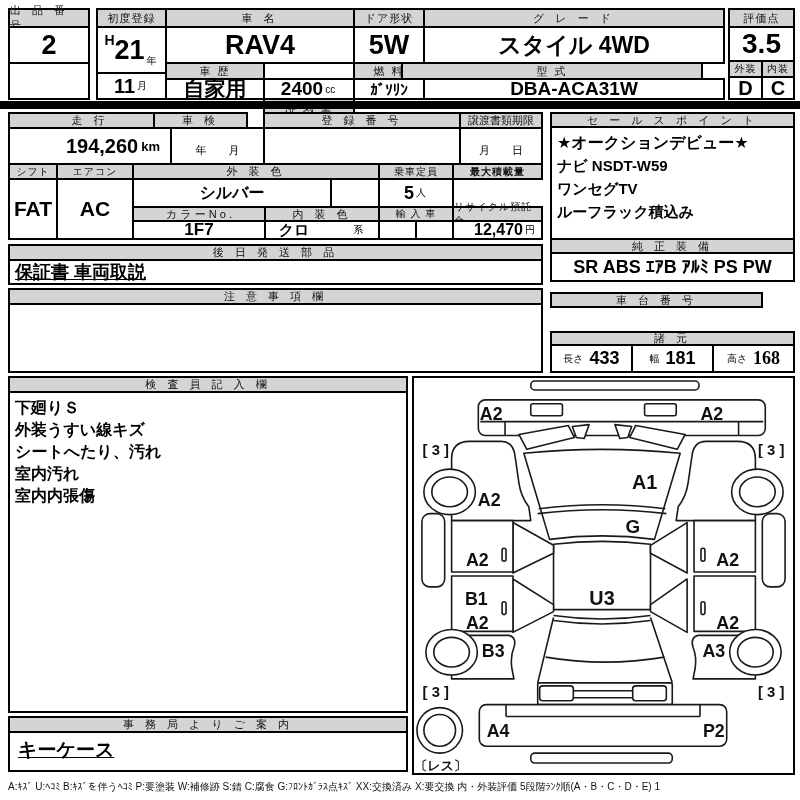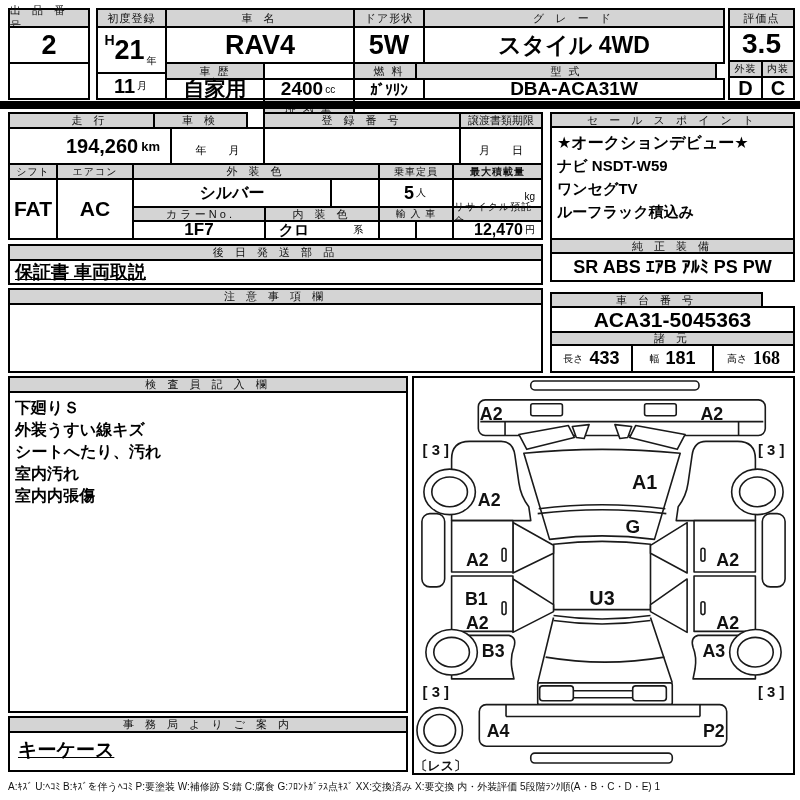--- a/index.html
+++ b/index.html
@@ -61,21 +61,21 @@
 
   <div class="cell hd" style="left:165px;top:62px;width:100px;height:18px;letter-spacing:2px;">
       <span>車 歴</span>
     </div>
   <div class="cell hd" style="left:263px;top:62px;width:92px;height:18px;letter-spacing:2px;margin-top:36px;">
       <span>排 気 量</span>
     </div>
   <div class="cell hd" style="left:353px;top:62px;width:72px;height:18px;letter-spacing:2px;">
       <span>燃 料</span>
     </div>
-  <div class="cell hd" style="left:415px;top:62px;width:302px;height:18px;letter-spacing:2px;">
+  <div class="cell hd" style="left:401px;top:62px;width:302px;height:18px;letter-spacing:2px;">
       <span>型 式</span>
     </div>
 
   <div class="cell v" style="left:96px;top:72px;width:71px;height:28px;">
     <span style="font-size:20px;">11</span>
       <span class="unit">月</span>
   </div>
   <div class="cell v" style="left:165px;top:78px;width:100px;height:22px;font-size:21px;">
       <span>自家用</span>
     </div>
@@ -160,23 +160,20 @@
   <div class="cell v" style="left:56px;top:178px;width:78px;height:62px;font-size:21px;">
       <span>AC</span>
     </div>
   <div class="cell v" style="left:132px;top:178px;width:200px;height:30px;font-size:16px;">
       <span>シルバー</span>
     </div>
   <div class="cell" style="left:330px;top:178px;width:50px;height:30px;"></div>
   <div class="cell v" style="left:378px;top:178px;width:76px;height:30px;">
       <span style="font-size:18px;">5</span>
       <span class="unit">人</span>
-    </div>
-  <div class="cell right bottom" style="left:452px;top:178px;width:91px;height:30px;padding:0 6px 4px 0;font-size:10px;">
-      <span>kg</span>
     </div>
 
   <div class="cell hd" style="left:132px;top:206px;width:134px;height:16px;letter-spacing:0;">
       <span>カ ラ ー N o .</span>
     </div>
   <div class="cell hd" style="left:264px;top:206px;width:116px;height:16px;">
       <span>内 装 色</span>
     </div>
   <div class="cell hd2" style="left:378px;top:206px;width:76px;height:16px;">
       <span>輸 入 車</span>
@@ -222,23 +219,20 @@
   </div>
   <div class="cell hd" style="left:550px;top:238px;width:245px;height:16px;">
       <span>純 正 装 備</span>
     </div>
   <div class="cell v" style="left:550px;top:252px;width:245px;height:30px;font-size:18px;">
       <span>SR ABS ｴｱB ｱﾙﾐ PS PW</span>
     </div>
 
   <div class="cell hd" style="left:550px;top:292px;width:213px;height:16px;">
       <span>車 台 番 号</span>
-    </div>
-  <div class="cell v" style="left:550px;top:306px;width:245px;height:27px;font-size:21px;">
-      <span>ACA31-5045363</span>
     </div>
   <div class="cell hd" style="left:550px;top:331px;width:245px;height:15px;">
       <span>諸 元</span>
     </div>
   <div class="cell" style="left:550px;top:344px;width:83px;height:29px;gap:6px;">
       <span style="font-size:10px;">長さ</span>
       <span class="v" style="font-size:18px;">433</span>
     </div>
   <div class="cell" style="left:631px;top:344px;width:83px;height:29px;gap:6px;">
       <span style="font-size:10px;">幅</span>

